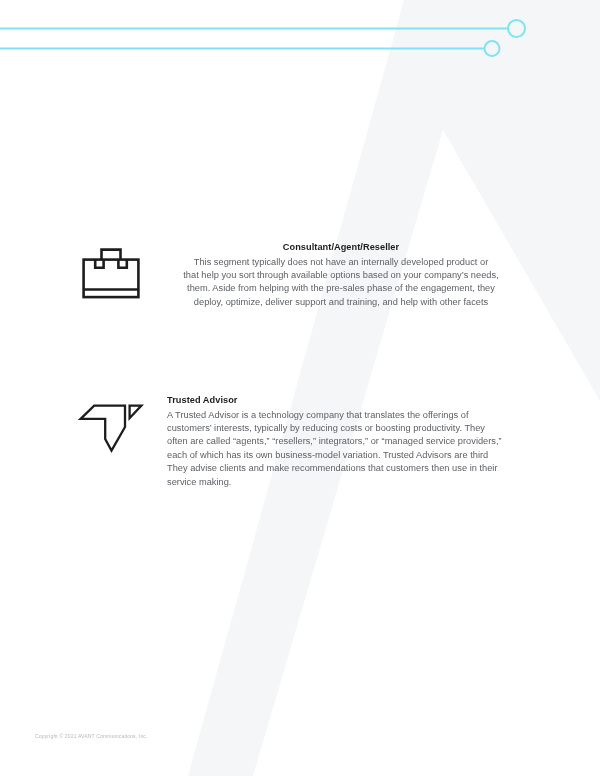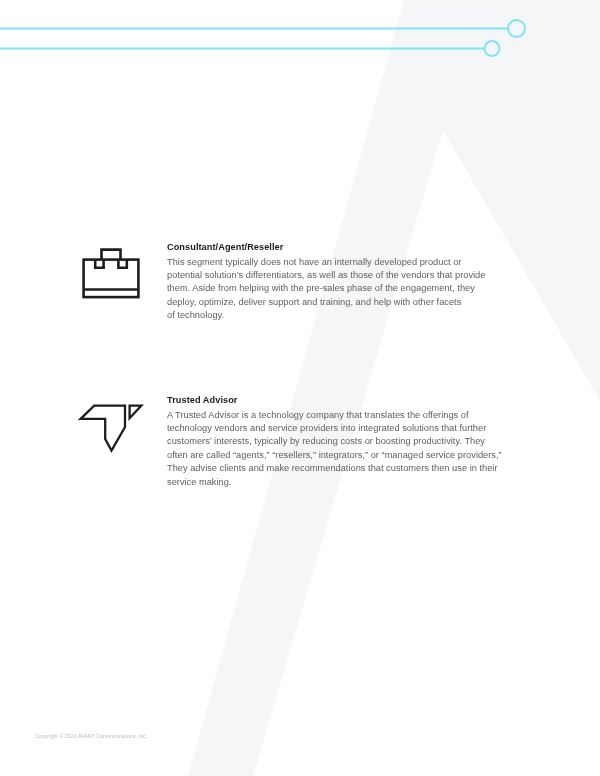--- a/index.html
+++ b/index.html
@@ -56,21 +56,21 @@
     left: 0;
     top: 0;
     width: 600px;
   }
 
   .entry {
     position: absolute;
     left: 78px;
     width: 470px;
   }
-  .entry.first  { top: 241px; }
+  .entry.first  { top: 241px; text-align: center; }
   .entry.second { top: 394px; }
 
   .entry-icon {
     position: absolute;
     left: 0;
     top: 0;
     width: 66px;
     height: 58px;
   }
   .entry-icon svg {
@@ -181,46 +181,45 @@
             <path d="M40.4,14.6 L40.4,22.8 L48.8,22.8 L48.8,14.6"></path>
 
             <line x1="5.6" y1="44.5" x2="60.4" y2="44.5"></line>
           </g>
         </svg>
       </div>
       <div class="entry-body">
         <h2 class="entry-title">Consultant/Agent/Reseller</h2>
         <p class="entry-text">
           <span>This segment typically does not have an internally developed product or</span>
-          <span>potential solution’s differentiators, as well as those of the vendors that provide</span>
+          <span>that help you sort through available options based on your company’s needs,</span>
           <span>them. Aside from helping with the pre-sales phase of the engagement, they</span>
           <span>deploy, optimize, deliver support and training, and help with other facets</span>
-          <span>of technology.</span>
         </p>
       </div>
     </div>
 
     <div class="entry second">
       <div class="entry-icon">
         <svg width="66" height="58" viewBox="0 0 66 58" xmlns="http://www.w3.org/2000/svg">
           <g fill="none" stroke="#1d1d1f" stroke-width="2.3" stroke-linejoin="miter">
 
             <path d="M2.6,20.8 L16.2,7.6 L47.0,7.6 L47.0,29.0 L33.5,52.6 L27.2,41.0 L27.2,20.8 Z"></path>
 
             <path d="M51.6,7.6 L63.4,7.6 L51.6,20.2 Z"></path>
           </g>
         </svg>
       </div>
       <div class="entry-body">
         <h2 class="entry-title">Trusted Advisor</h2>
         <p class="entry-text">
           <span>A Trusted Advisor is a technology company that translates the offerings of</span>
-          <span>technology vendors and service providers into integrated solutions that further</span>
           <span>customers’ interests, typically by reducing costs or boosting productivity. They</span>
           <span>often are called “agents,” “resellers,” integrators,” or “managed service providers,”</span>
+          <span>each of which has its own business-model variation. Trusted Advisors are third</span>
           <span>They advise clients and make recommendations that customers then use in their</span>
           <span>service making.</span>
         </p>
       </div>
     </div>
 
   </div>
 
   <div class="footer-left">Copyright © 2021 AVANT Communications, Inc.</div>
 

